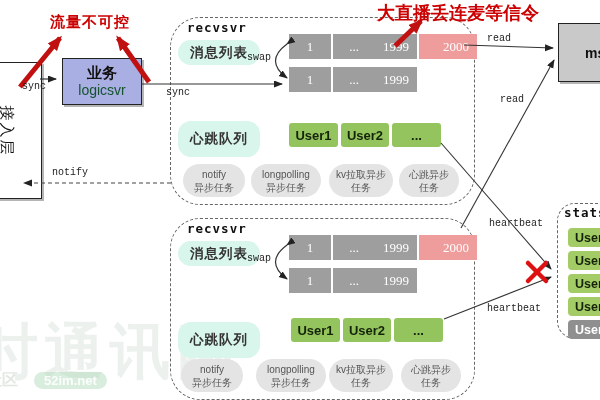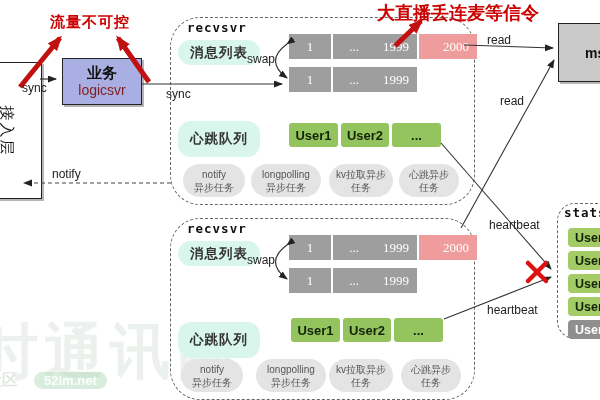--- a/index.html
+++ b/index.html
@@ -13,21 +13,21 @@
   .wm-badge{left:34px;top:372px;font-size:13px;font-weight:bold;color:rgba(255,255,255,0.9);
             background:rgba(180,220,190,0.5);border-radius:9px;padding:1px 10px;z-index:0;}
   
   .node{border:1.5px solid #222;box-shadow:2px 2px 0 rgba(120,120,120,0.55);z-index:1;}
   .access-box{left:-60px;top:62px;width:100px;height:135px;background:#fff;}
   .access-label{left:-19px;top:122px;width:52px;height:18px;transform:rotate(90deg);
                 font-size:15px;color:#111;text-align:center;letter-spacing:2px;z-index:1;}
   .logic-box{left:62px;top:58px;width:78px;height:45px;background:#a9aee3;
              display:flex;flex-direction:column;align-items:center;justify-content:center;z-index:1;}
   .logic-t1{font-size:15px;font-weight:bold;color:#111;line-height:1.1;}
-  .logic-t2{font-size:14px;color:#7f1d1d;line-height:1.15;text-align:center;}
+  .logic-t2{font-size:14px;color:#14532d;line-height:1.15;text-align:center;}
   .msg-box{left:558px;top:23px;width:102px;height:57px;background:#c9c9c9;
            display:flex;align-items:center;justify-content:center;
            font-size:14px;font-weight:bold;color:#111;z-index:1;}
   
   .dash{border:1.6px dashed #666;border-radius:30px;background:transparent;z-index:1;}
   .rbox1{left:170px;top:17px;width:303px;height:186px;}
   .rbox2{left:170px;top:218px;width:303px;height:180px;}
   .rlabel{left:16px;top:2px;font-family:"DejaVu Sans Mono",monospace;font-weight:bold;
           font-size:12.5px;color:#111;letter-spacing:1px;}
   .pill-mint{background:#d9f6ec;border-radius:13px;display:flex;align-items:center;justify-content:center;
@@ -42,21 +42,21 @@
   .task{position:absolute;top:146px;height:33px;background:#e4e4e4;border-radius:17px;
         display:flex;flex-direction:column;align-items:center;justify-content:center;
         font-size:10px;color:#555;line-height:1.3;text-align:center;}
   
   .stats-box{left:557px;top:203px;width:100px;height:134px;border-radius:18px;}
   .scell{position:absolute;left:10px;width:80px;height:19px;background:#a3cc66;border-radius:4px;
          display:flex;align-items:center;font-size:12.5px;font-weight:bold;color:#15230a;
          padding-left:7px;overflow:hidden;white-space:nowrap;}
   .scell.gray{background:#8f8f8f;color:#fff;}
   
-  .elabel{font-family:Liberation Sans, sans-serif;font-size:12px;color:#222;z-index:3;white-space:nowrap;}
+  .elabel{font-family:Liberation Mono, monospace;font-size:10px;color:#222;z-index:3;white-space:nowrap;}
   
   .red-note{color:#cc0000;font-weight:bold;z-index:4;white-space:nowrap;}
   svg.overlay{position:absolute;left:0;top:0;z-index:2;pointer-events:none;}
 </style>
 </head>
 <body>
 
 <div id="stage">
 
   <div class="abs wm-main">时通讯网</div>

